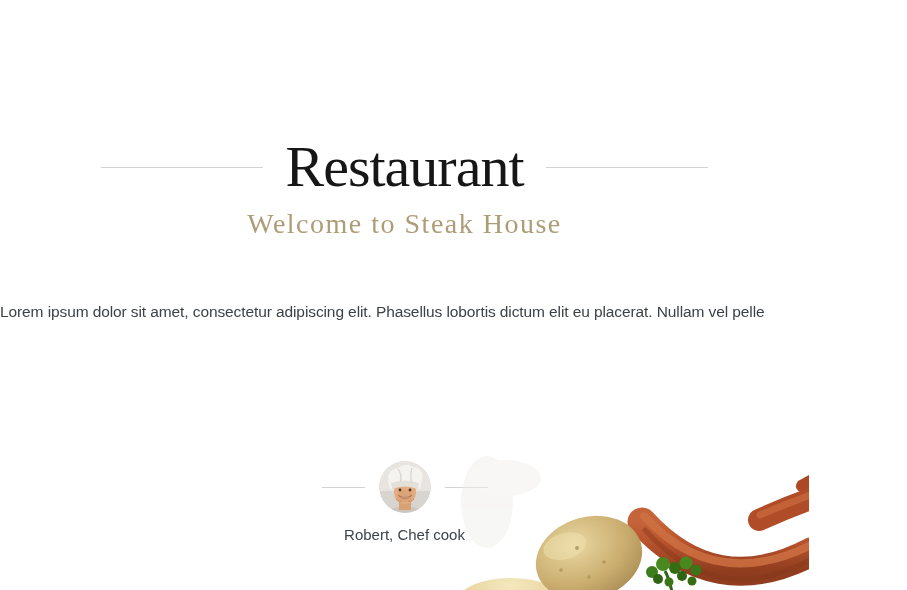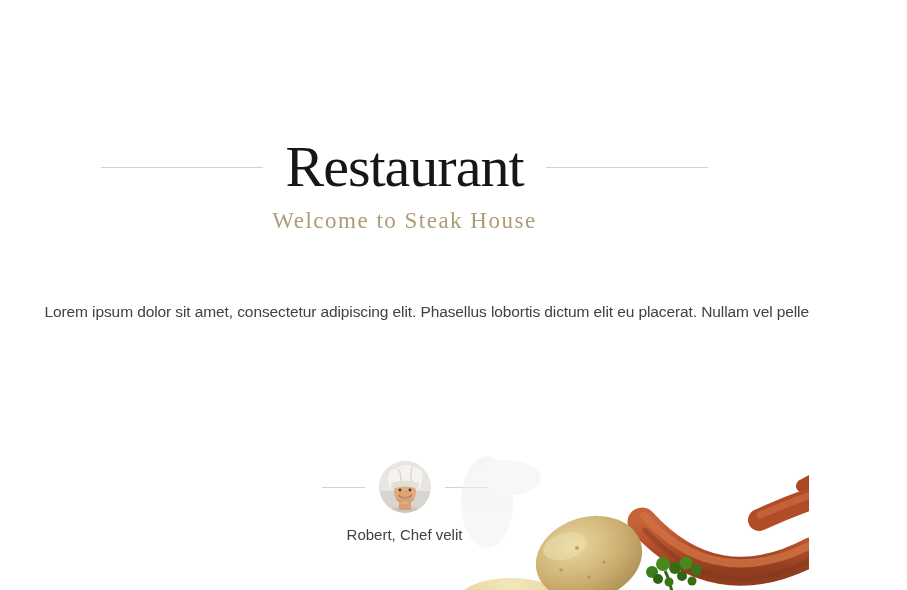--- a/index.html
+++ b/index.html
@@ -26,27 +26,27 @@
   .title-line { width: 162px; }
   h1.title {
     font-family: "Liberation Serif", "DejaVu Serif", serif;
     font-size: 58px; font-weight: 500; line-height: 1;
     letter-spacing: -1px; color: #161616; white-space: nowrap;
   }
   .subtitle {
     position: absolute; top: 208px; left: 0; right: 0;
     text-align: center;
     font-family: cursive;
-    font-size: 23px; letter-spacing: 1.5px;
+    font-size: 28px; letter-spacing: 1.5px;
     color: #ad9d77; white-space: nowrap;
   }
   
   .intro {
     position: absolute; top: 296px; left: 0; right: 0;
-    text-align: right;
+    text-align: left;
     color: #3d4248;
     font-size: 15.5px; line-height: 32px; letter-spacing: -0.1px;
   }
   .intro-line { white-space: nowrap; }
   
   .chef-row {
     position: absolute; top: 461px; left: 0; right: 0;
     display: flex; justify-content: center; align-items: center;
     gap: 14px;
   }
@@ -107,21 +107,21 @@
           <circle cx="31" cy="29" r="1.4" fill="#47331f"></circle>
           <path d="M17 38 Q19.5 41 23 40.5" stroke="#c68a5e" stroke-width="0.9" fill="none"></path>
           <path d="M35 38 Q32.5 41 29 40.5" stroke="#c68a5e" stroke-width="0.9" fill="none"></path>
           <path d="M19.5 34.5 Q26 41 32.5 34.5 Q26 38.5 19.5 34.5 Z" fill="#ffffff" stroke="#9a5f3a" stroke-width="0.7"></path>
         </g>
       </svg>
     </div>
     <span class="hline chef-line"></span>
   </div>
 
-  <div class="chef-caption">Robert, Chef velit</div>
+  <div class="chef-caption">Robert, Chef cook</div>
 
   <div class="food-photo">
     <svg viewBox="0 0 370 160" width="370" height="160" aria-hidden="true">
       <defs>
         <radialGradient id="gpot" cx="40%" cy="30%" r="85%">
           <stop offset="0%" stop-color="#e9d8a2"></stop>
           <stop offset="55%" stop-color="#cbae70"></stop>
           <stop offset="100%" stop-color="#a1844c"></stop>
         </radialGradient>
         <radialGradient id="gpot2" cx="50%" cy="15%" r="95%">

